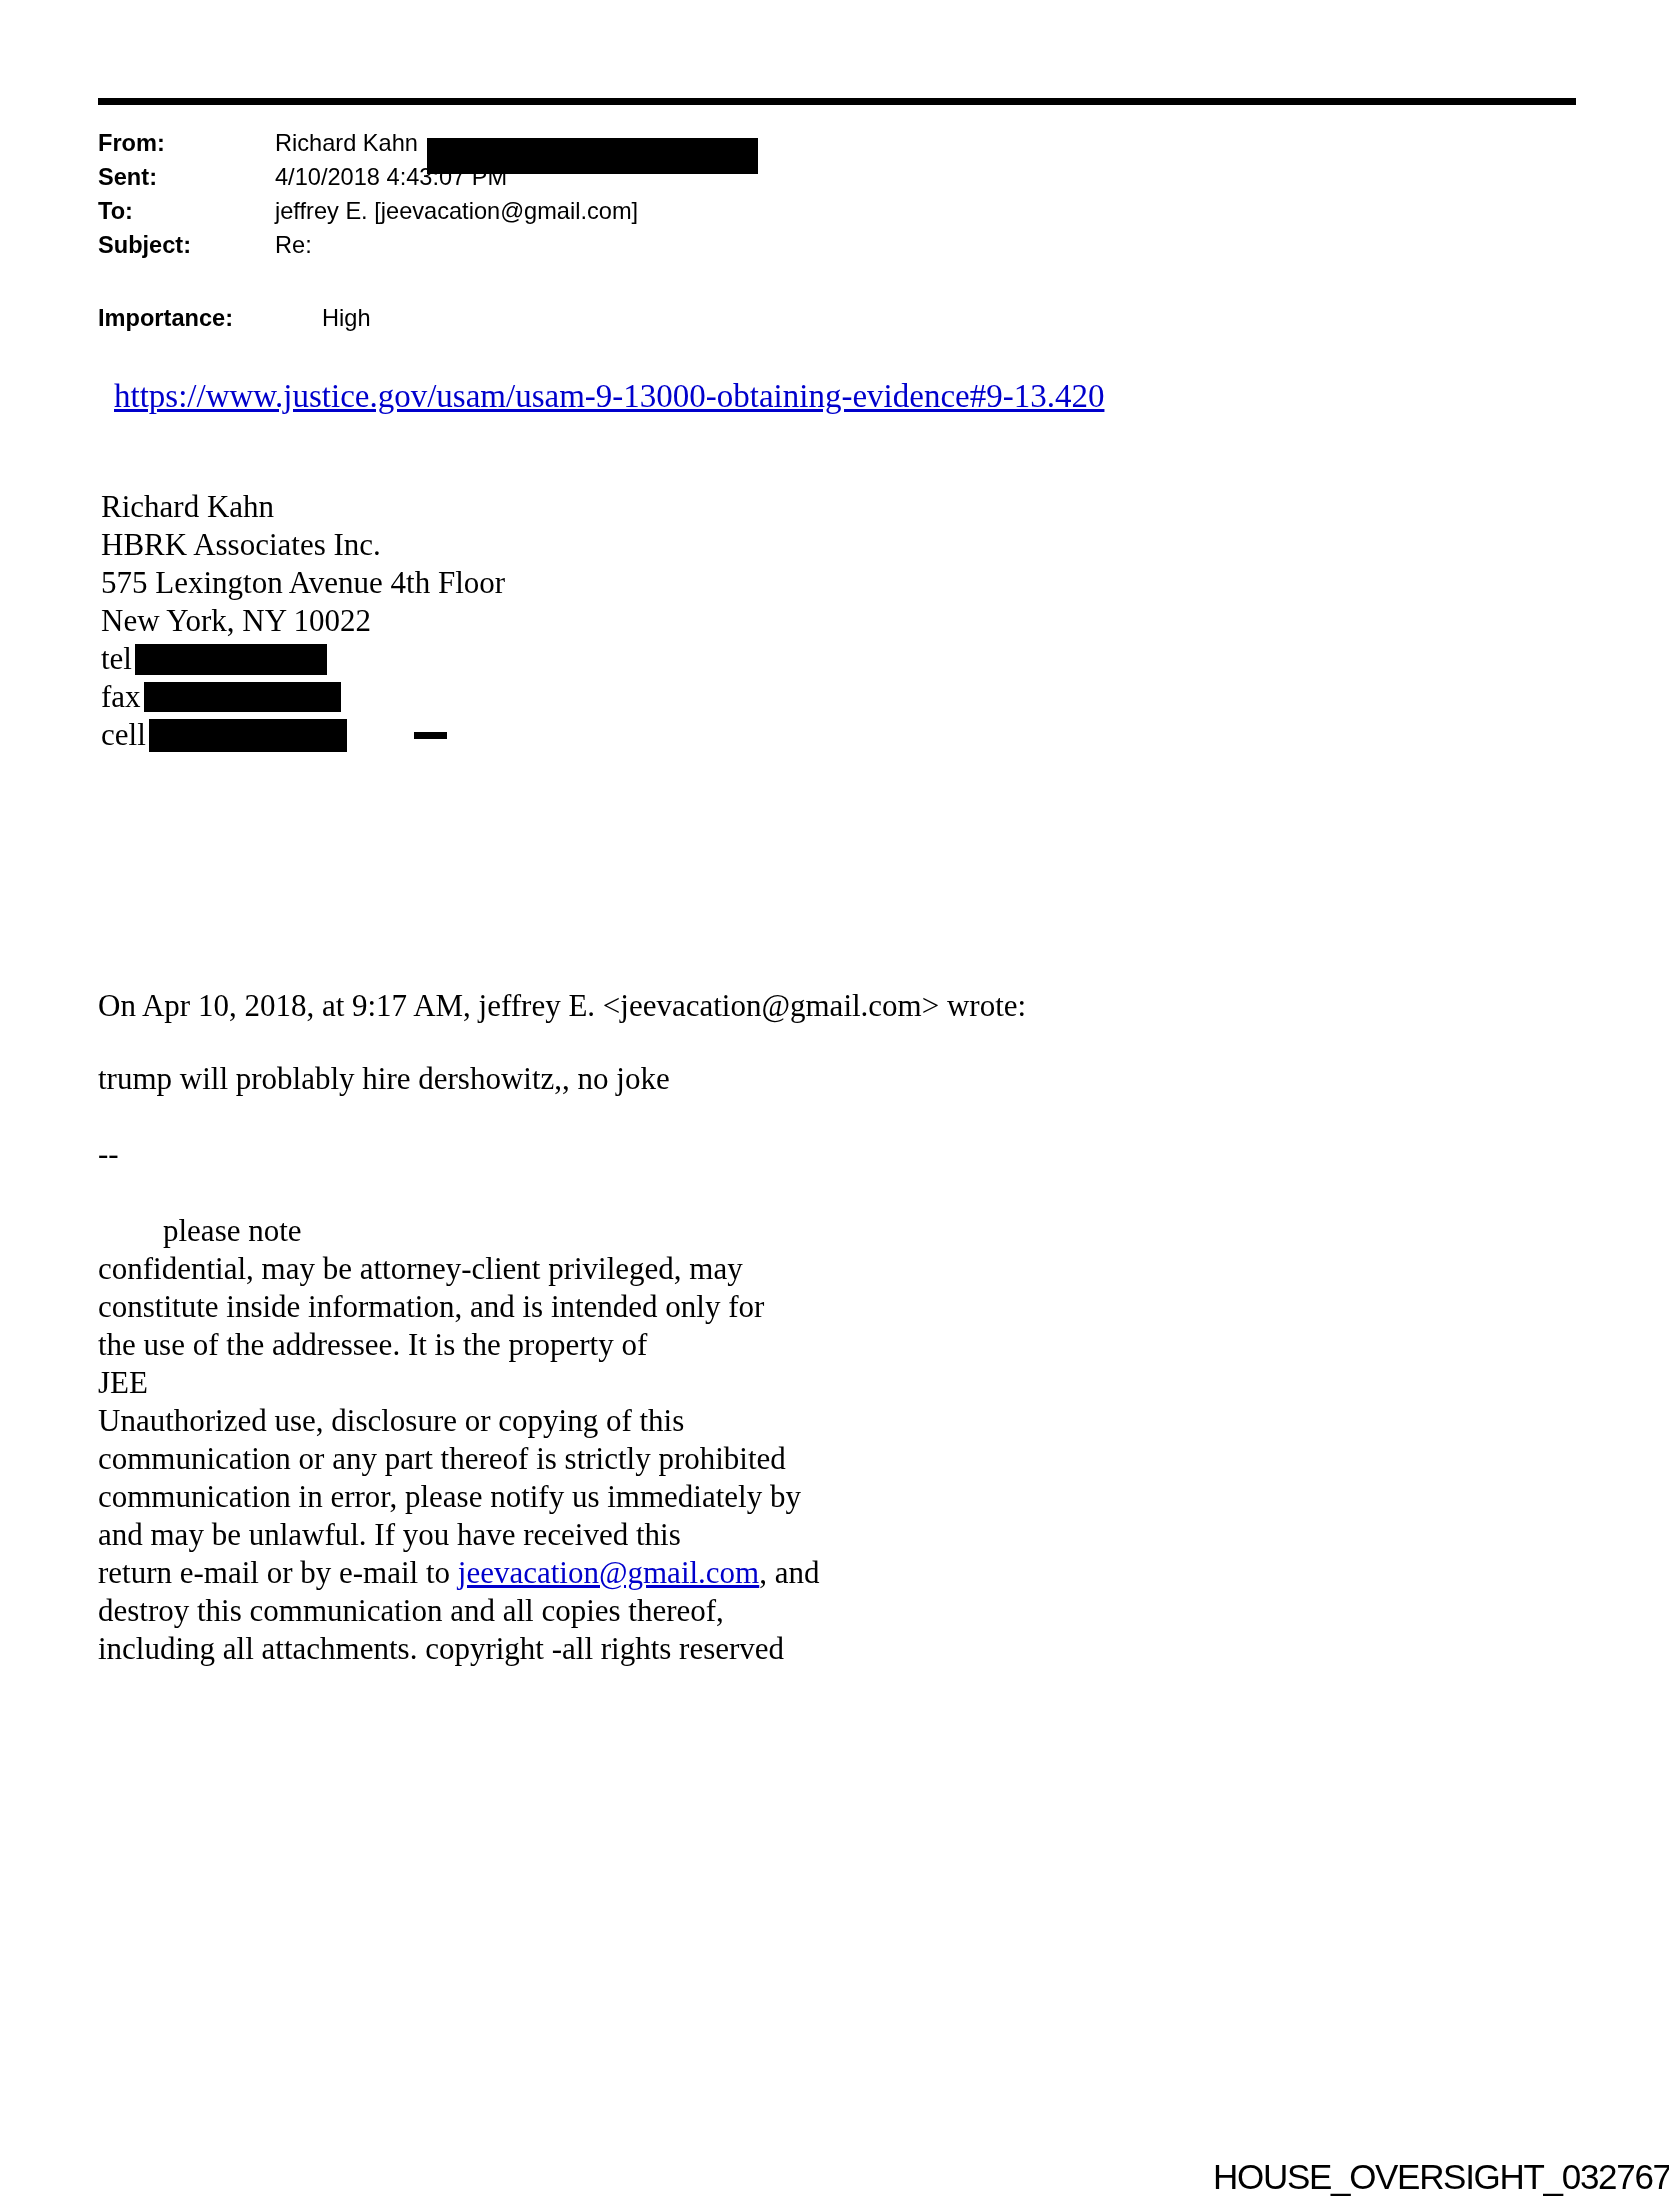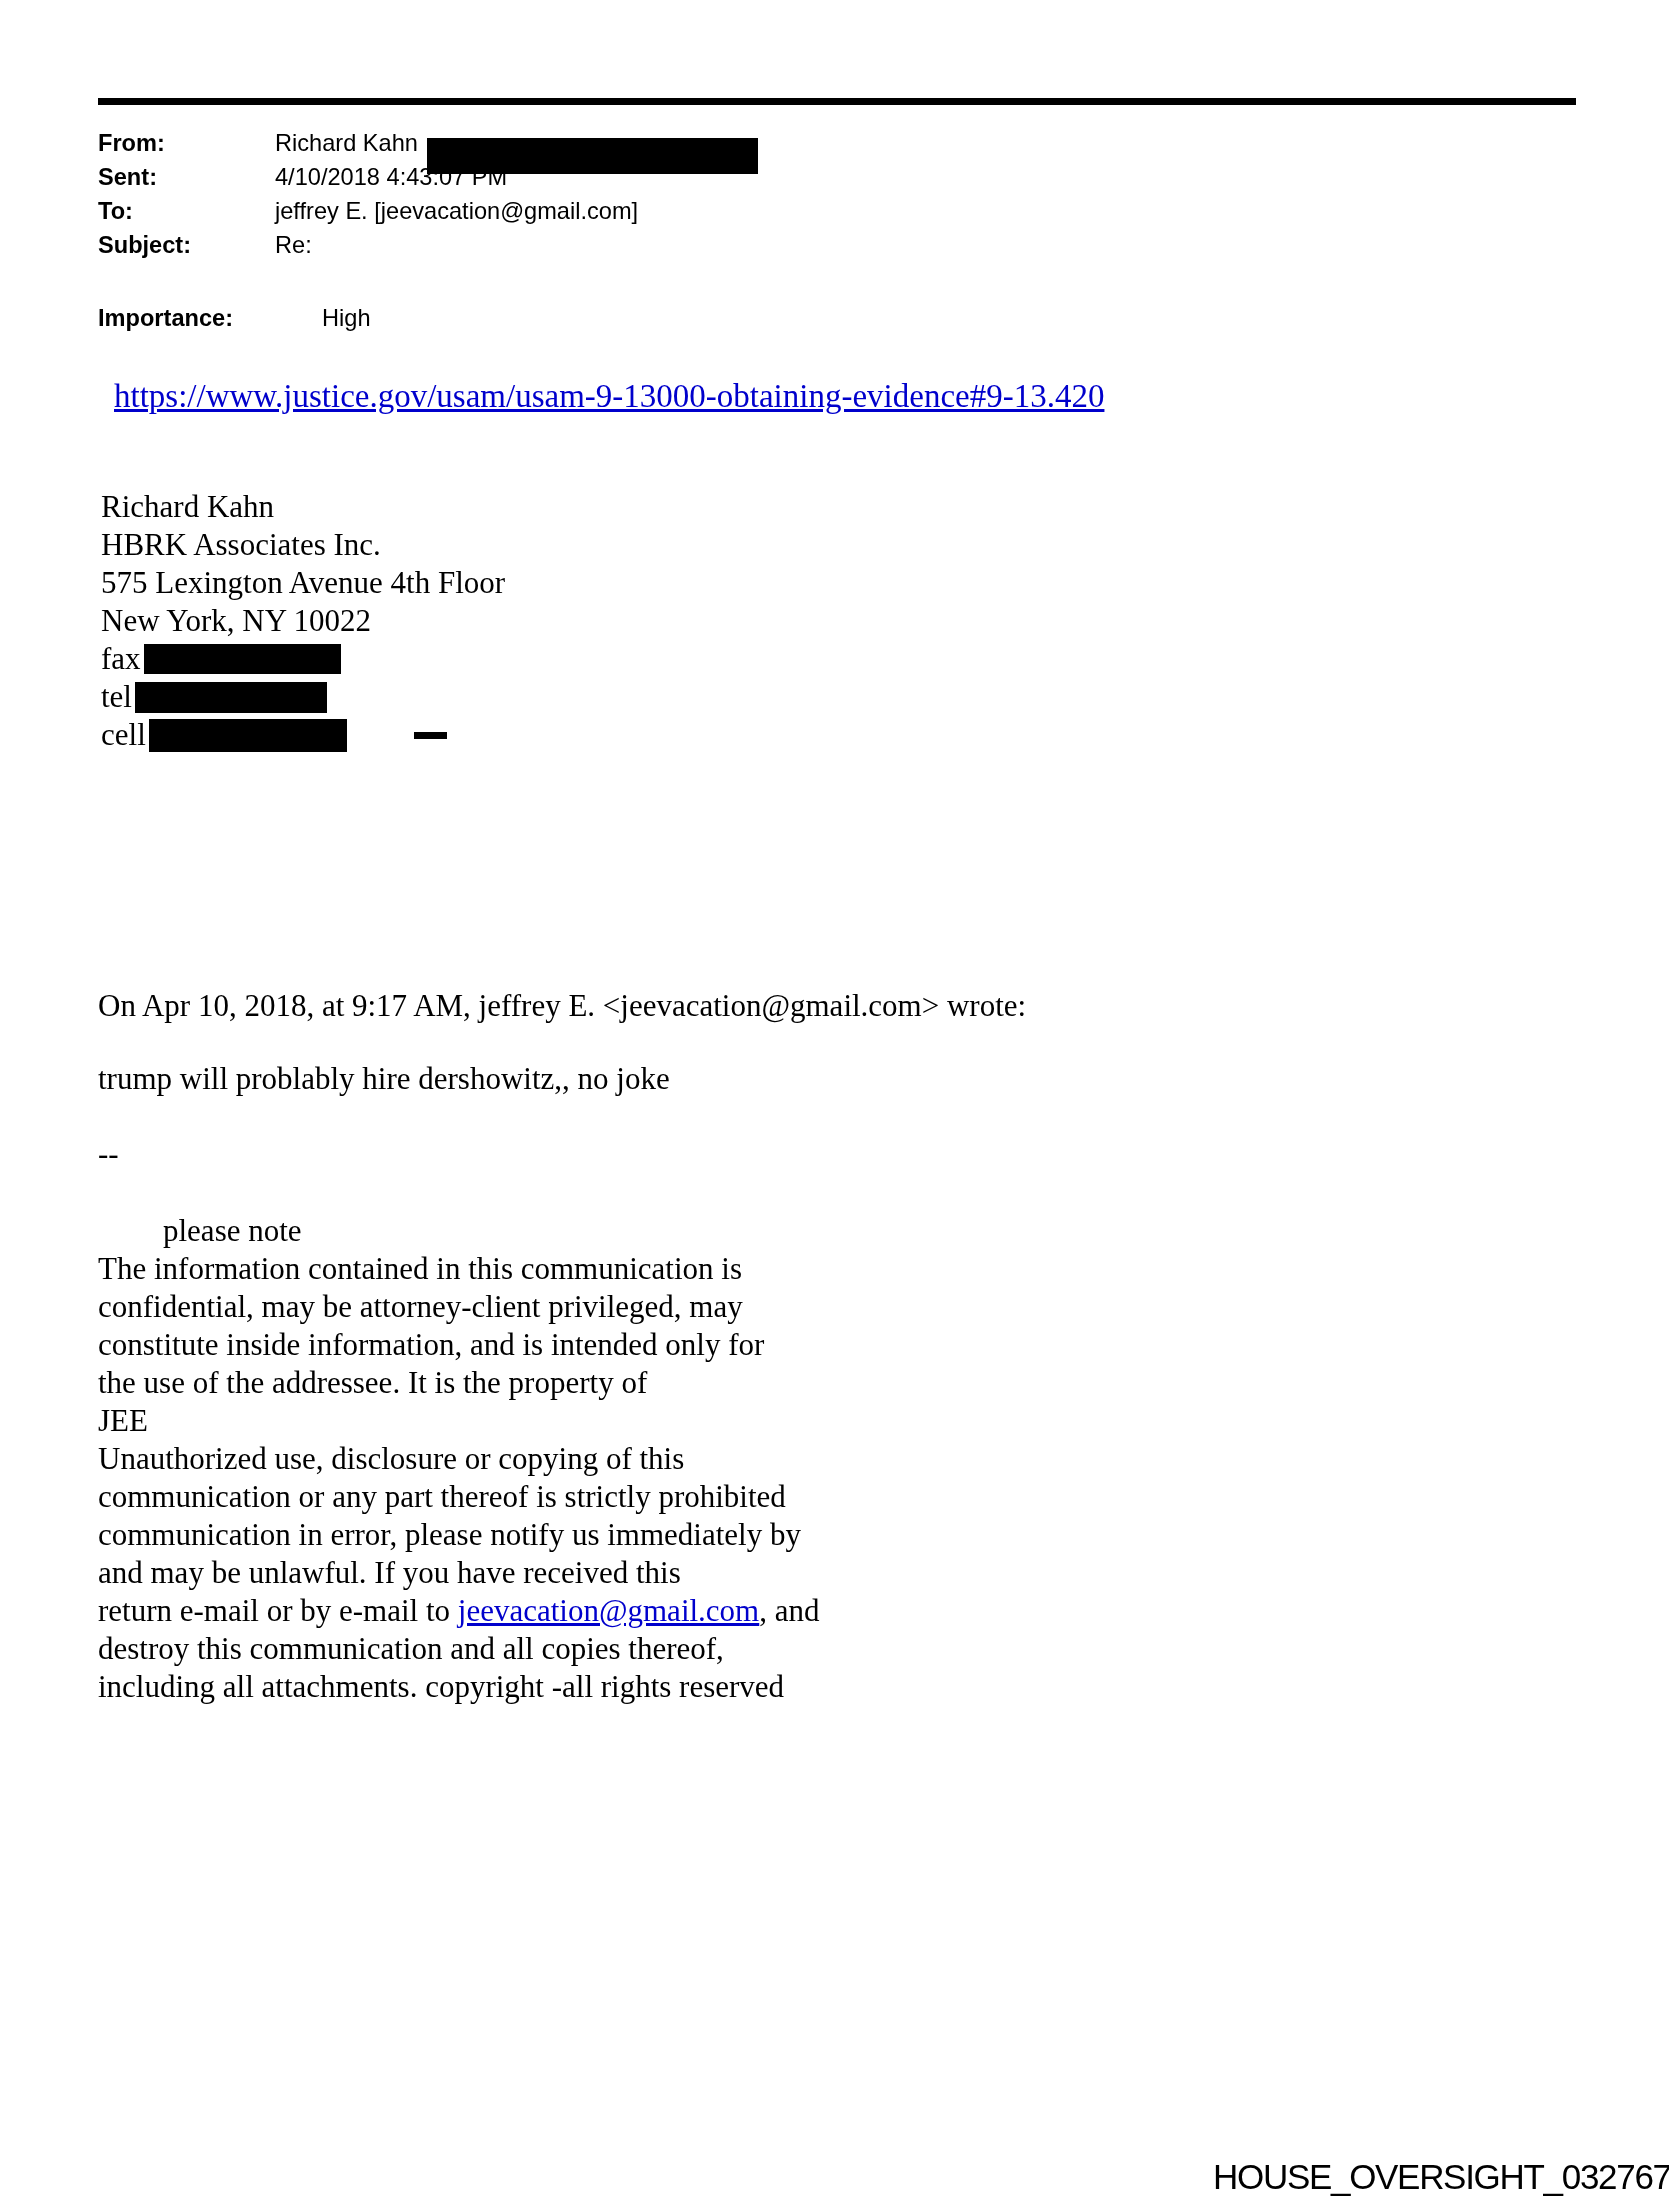--- a/index.html
+++ b/index.html
@@ -151,33 +151,32 @@
 
   <div class="url-line">
     <a class="link">https://www.justice.gov/usam/usam-9-13000-obtaining-evidence#9-13.420</a>
   </div>
 
   <div class="sig">
     <div>Richard Kahn</div>
     <div>HBRK Associates Inc.</div>
     <div>575 Lexington Avenue 4th Floor</div>
     <div>New York, NY 10022</div>
+    <div><span>tel</span><span class="redact-inline redact-tel"></span></div>
     <div><span>fax</span><span class="redact-inline redact-fax"></span></div>
-    <div><span>tel</span><span class="redact-inline redact-tel"></span></div>
     <div><span>cell</span><span class="redact-inline redact-cell"></span><span class="cell-dash"></span></div>
   </div>
 
   <div class="quoted-attr">On Apr 10, 2018, at 9:17 AM, jeffrey E. &lt;jeevacation@gmail.com&gt; wrote:</div>
 
   <div class="quoted-body">trump will problably hire dershowitz,, no joke</div>
 
   <div class="disclaimer">
     <div>--</div>
     <div class="note-indent">please note</div>
-    <div>The information contained in this communication is</div>
     <div>confidential, may be attorney-client privileged, may</div>
     <div>constitute inside information, and is intended only for</div>
     <div>the use of the addressee. It is the property of</div>
     <div>JEE</div>
     <div>Unauthorized use, disclosure or copying of this</div>
     <div>communication or any part thereof is strictly prohibited</div>
     <div>communication in error, please notify us immediately by</div>
     <div>and may be unlawful. If you have received this</div>
     <div><span>return e-mail or by e-mail to </span><a class="link">jeevacation@gmail.com</a><span>, and</span></div>
     <div>destroy this communication and all copies thereof,</div>

